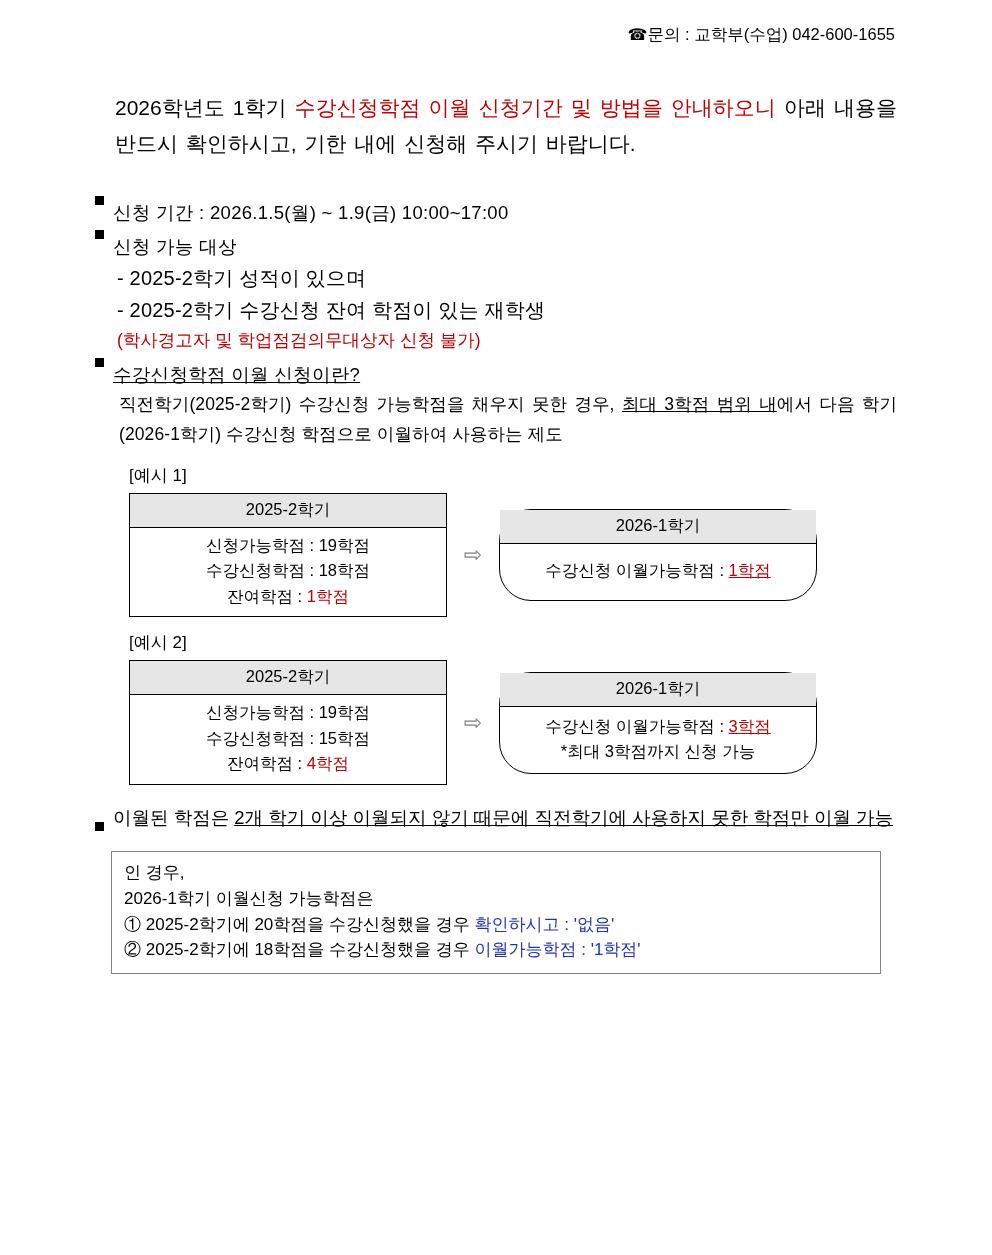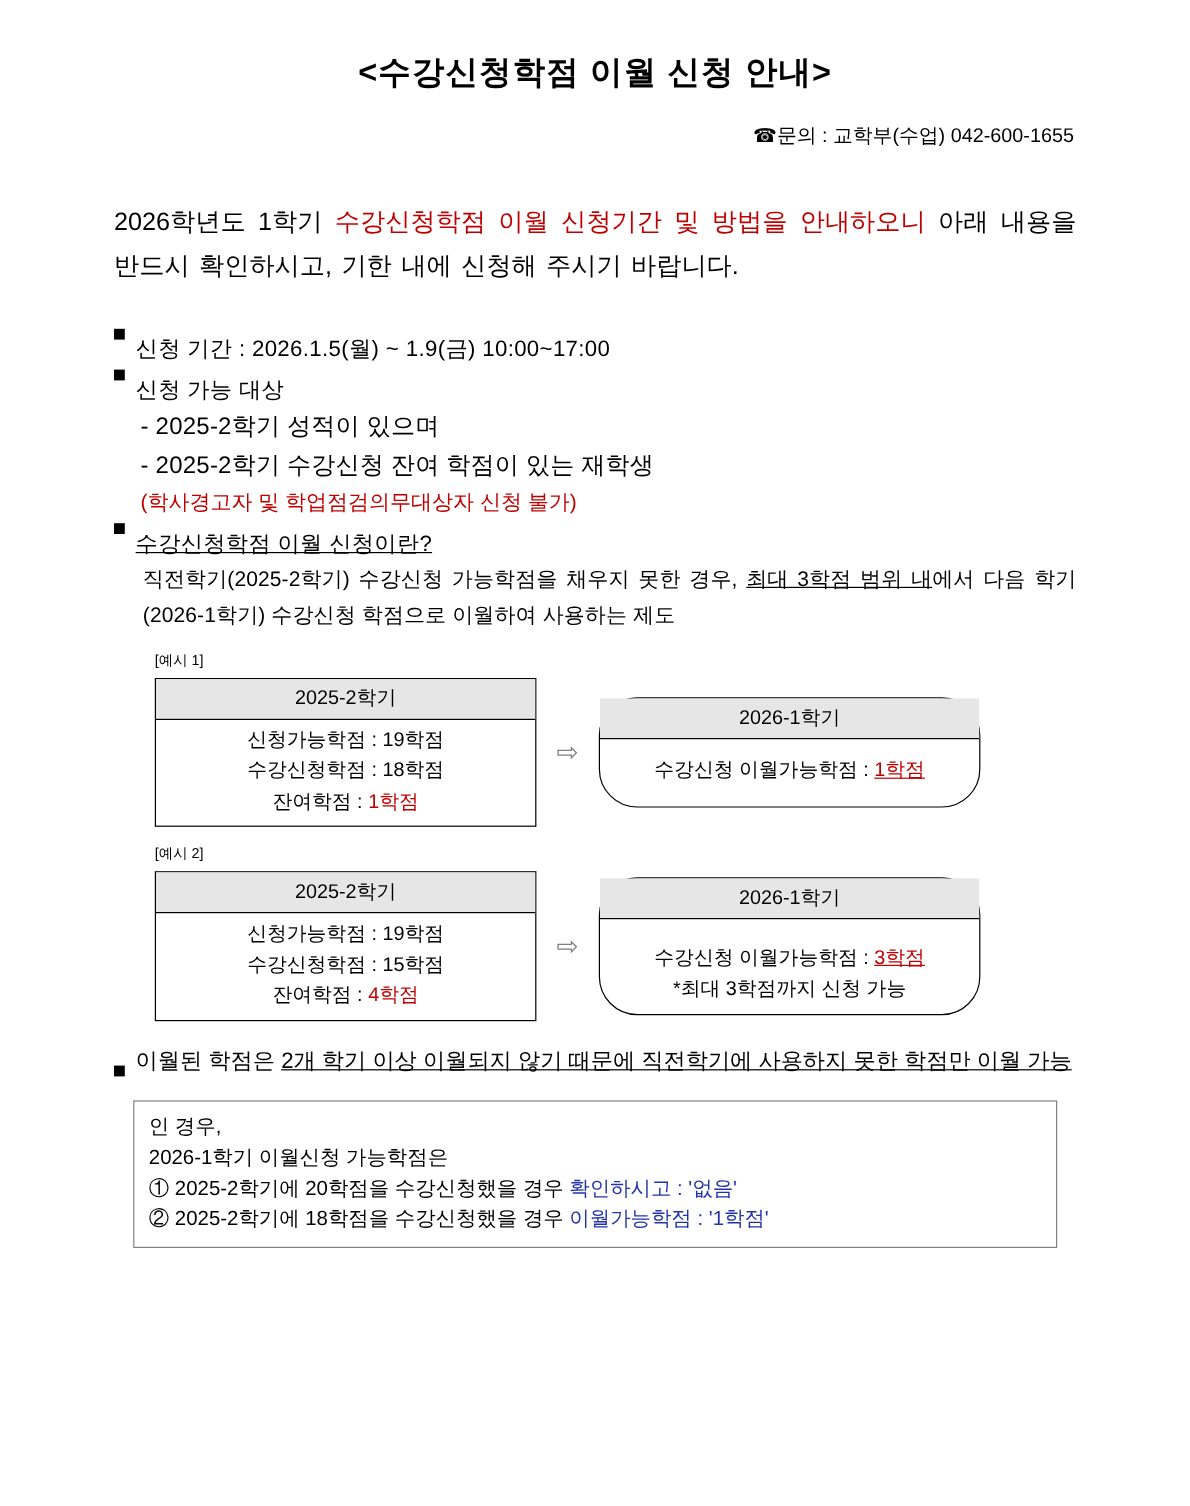--- a/index.html
+++ b/index.html
@@ -40,20 +40,21 @@
   .phone-glyph {
     font-size: 16px;
     letter-spacing: 0;
   }
   .intro {
     margin-top: 44px;
     font-size: 21px;
     line-height: 1.72;
     text-align: justify;
     word-spacing: 2px;
+    margin-left: 20px;
   }
   .red {
     color: #c00000;
   }
   .bullet-block {
     margin-top: 36px;
   }
   .bullet-line {
     font-size: 18.5px;
     line-height: 1.62;
@@ -87,21 +88,21 @@
     text-decoration: underline;
   }
   .desc {
     font-size: 17.5px;
     line-height: 1.7;
     padding-left: 24px;
     text-align: justify;
     letter-spacing: 0.1px;
   }
   .example-label {
-    font-size: 12px;
+    font-size: 17px;
     padding-left: 34px;
     margin-top: 14px;
     margin-bottom: 6px;
   }
   .example-row {
     display: flex;
     align-items: center;
     padding-left: 34px;
     margin-bottom: 4px;
   }
@@ -127,21 +128,21 @@
     text-align: center;
     font-size: 16.5px;
     padding: 5px 0 7px 0;
     line-height: 1.55;
   }
   .ex-body.pad-right {
     padding-top: 14px;
     padding-bottom: 16px;
   }
   .ex-body.pad-right2 {
-    padding-top: 20px;
+    padding-top: 7px;
     padding-bottom: 8px;
   }
   .arrow {
     width: 52px;
     text-align: center;
     font-size: 22px;
     color: #808080;
   }
   .bullet-wrap {
     margin-top: 18px;
@@ -162,21 +163,20 @@
   }
   .blue {
     color: #2233aa;
   }
 </style>
 </head>
 <body>
 
 <div class="page">
 
-  <div class="doc-title">&lt;수강신청학점 이월 신청 안내&gt;</div>
 
   <div class="contact-line">
     <span class="phone-glyph">☎</span><span>문의 : 교학부(수업) 042-600-1655</span>
   </div>
 
   <div class="intro">
     <span>2026학년도 1학기 </span><span class="red">수강신청학점 이월 신청기간 및 방법을 안내하오니</span><span> 아래 내용을 반드시 확인하시고, 기한 내에 신청해 주시기 바랍니다.</span>
   </div>
 
   <div class="bullet-block">

